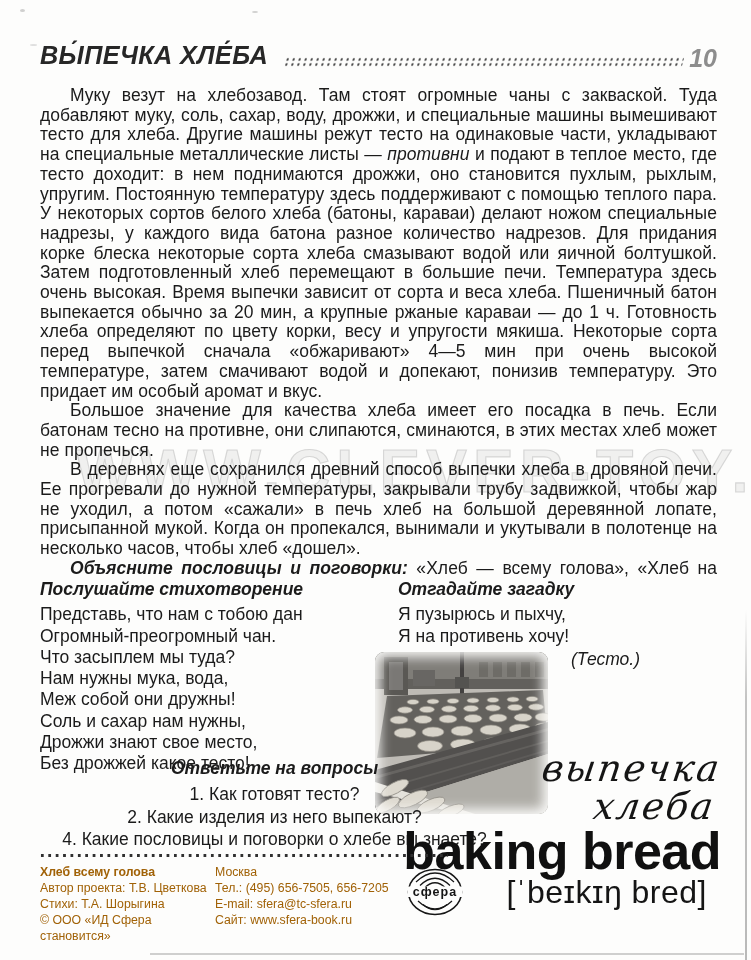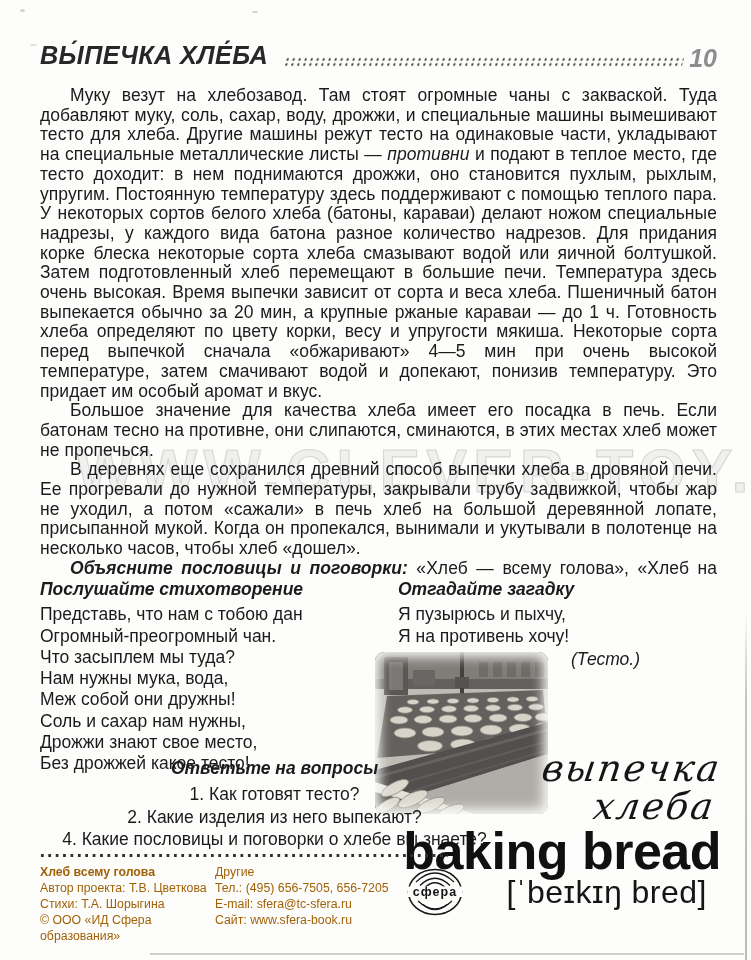--- a/index.html
+++ b/index.html
@@ -199,24 +199,24 @@
     <div class="transcription">[ˈbeɪkɪŋ bred]</div>
   </div>
 
   <div class="separator"></div>
 
   <div class="footer">
     <div class="f-col1">
       <div class="f-title">Хлеб всему голова</div>
       <div>Автор проекта: Т.В. Цветкова</div>
       <div>Стихи: Т.А. Шорыгина</div>
-      <div>© ООО «ИД Сфера образования»</div>
+      <div>© ООО «ИД Сфера становится»</div>
     </div>
     <div class="f-col2">
-      <div>Другие</div>
+      <div>Москва</div>
       <div>Тел.: (495) 656-7505, 656-7205</div>
       <div>E-mail: sfera@tc-sfera.ru</div>
       <div>Сайт: www.sfera-book.ru</div>
     </div>
     <div class="logo">
       <svg width="56" height="48" viewBox="0 0 56 48" xmlns="http://www.w3.org/2000/svg">
         <ellipse cx="28" cy="24" rx="26.5" ry="22.5" fill="none" stroke="#161616" stroke-width="1.5"></ellipse>
         <path d="M9 14 Q28 -4 47 14" fill="none" stroke="#161616" stroke-width="1.2"></path>
         <path d="M13 17.5 Q28 3 43 17.5" fill="none" stroke="#161616" stroke-width="1.2"></path>
         <path d="M17.5 20 Q28 9.5 38.5 20" fill="none" stroke="#161616" stroke-width="1.2"></path>

